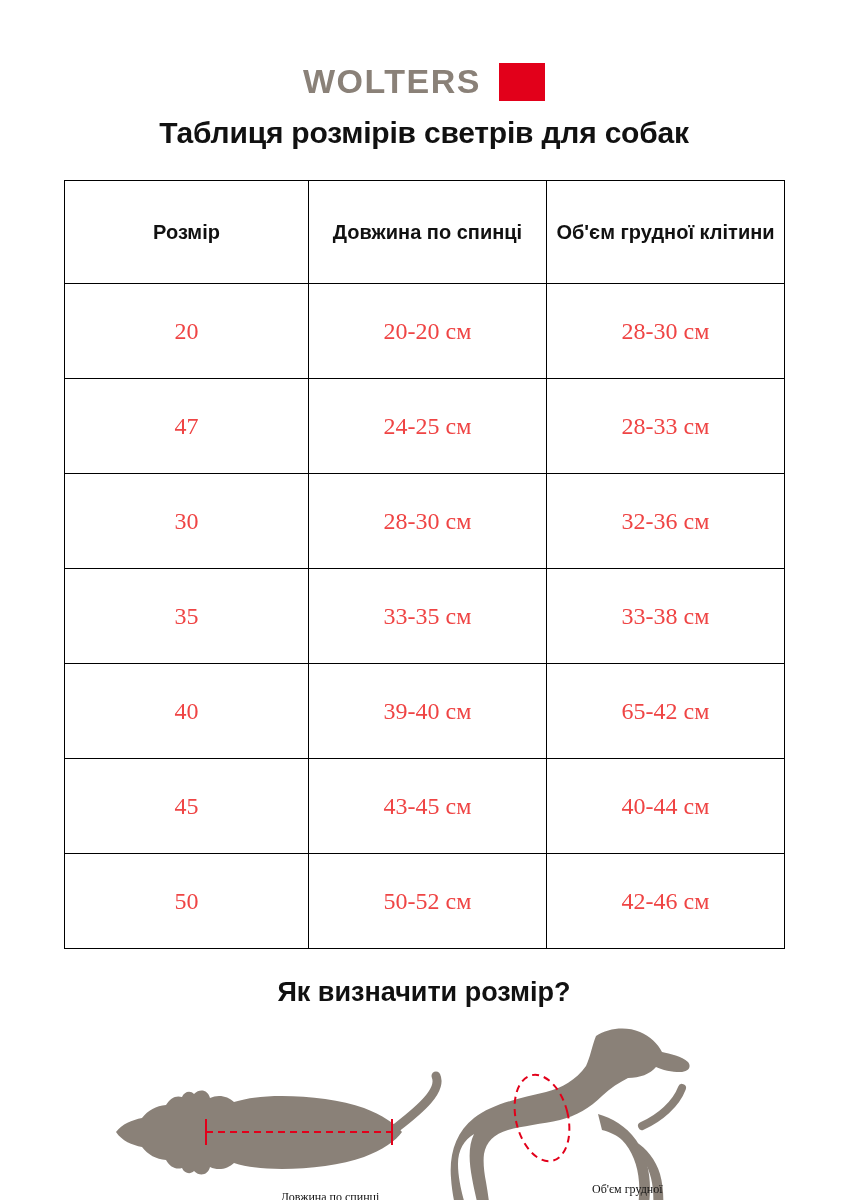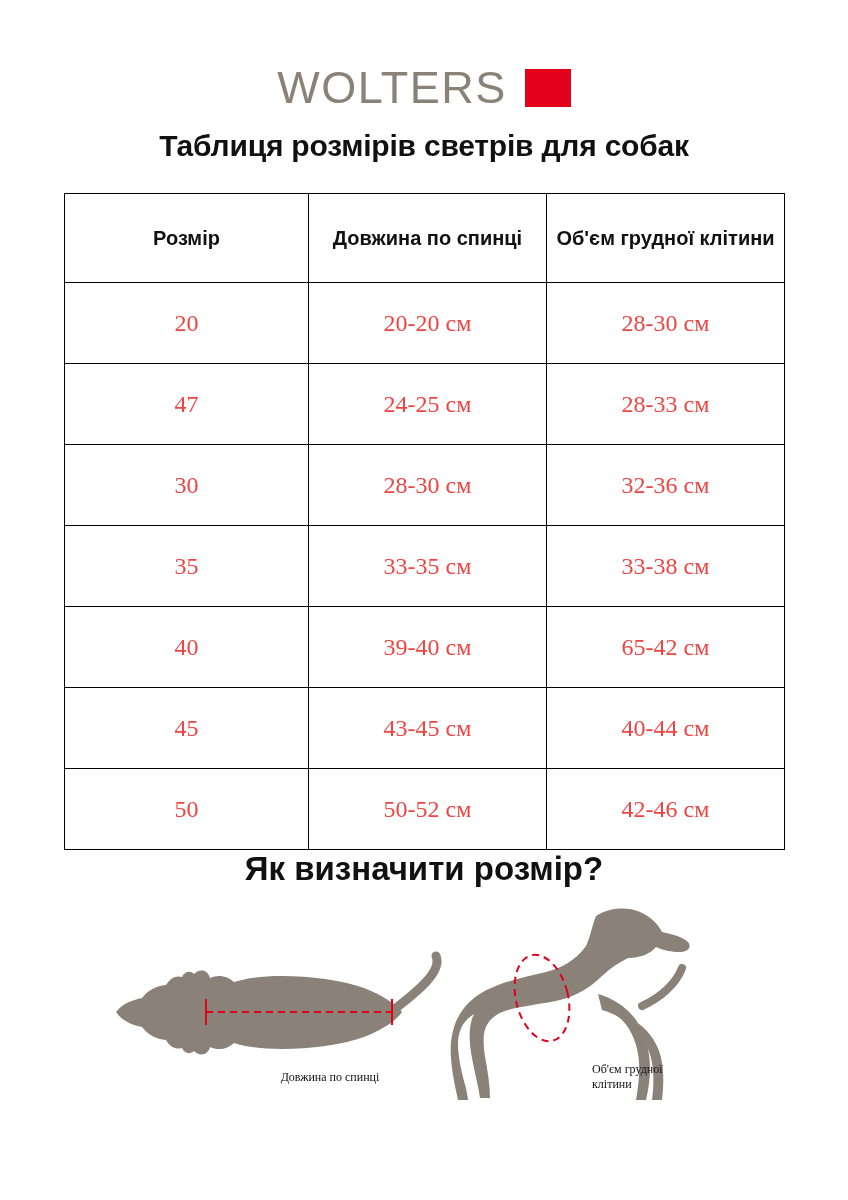--- a/index.html
+++ b/index.html
@@ -24,22 +24,22 @@
   
   .brand {
     display: flex;
     align-items: center;
     justify-content: center;
     gap: 18px;
     padding-top: 62px;
   }
   .brand-word {
     font-family: "Liberation Sans", sans-serif;
-    font-weight: normal;
-    font-size: 45px;
+    font-weight: bold;
+    font-size: 34px;
     letter-spacing: 1.5px;
     color: #8a8178;
   }
   .brand-square {
     width: 46px;
     height: 38px;
     background: #e2001a;
     display: block;
   }
 
@@ -60,21 +60,21 @@
   table.size-table {
     border-collapse: collapse;
     width: 720px;
     table-layout: fixed;
   }
   table.size-table th,
   table.size-table td {
     border: 1px solid #000000;
     text-align: center;
     vertical-align: middle;
-    padding: 0;
+    padding: 7px;
   }
   table.size-table th {
     height: 88px;
     font-size: 20px;
     font-weight: bold;
     line-height: 1.35;
     font-family: "Liberation Sans", sans-serif;
     color: #111111;
   }
   table.size-table td {
@@ -83,23 +83,24 @@
     font-family: "Liberation Serif", serif;
     color: #ef4444;
   }
   col.c1 { width: 244px; }
   col.c2 { width: 238px; }
   col.c3 { width: 238px; }
 
   
   .sub-title {
     text-align: center;
-    font-size: 33px;
-    font-weight: bold;
-    color: #111111;
+    font-size: 27px;
+    font-weight: bold;
+    color: #111111;
+    margin-top: 28px;
   }
 
   
   .illustration {
     position: relative;
     margin-top: 14px;
     height: 250px;
   }
   .fig {
     position: absolute;

